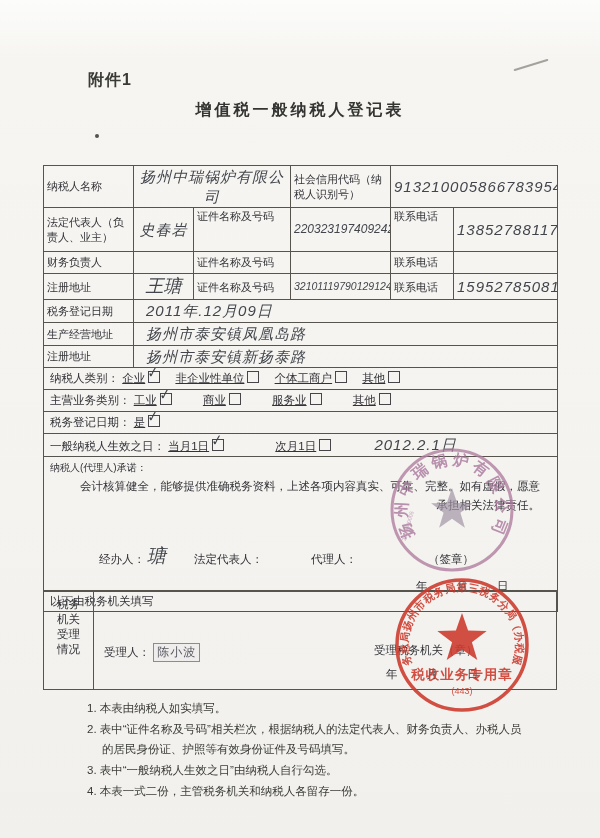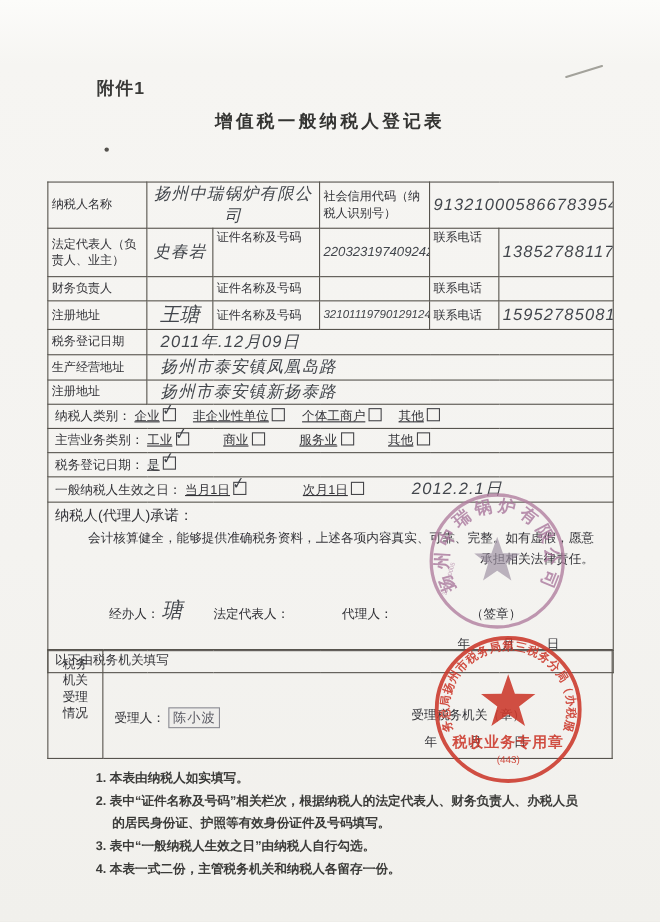--- a/index.html
+++ b/index.html
@@ -42,21 +42,21 @@
   #v-label{width:47px;text-align:center;line-height:15px;padding-top:6px;vertical-align:top;}
   #recv-cell{position:relative;}
   #acceptor-line{position:absolute;left:10px;top:52px;}
   .stamp-name{display:inline-block;border:1px solid #8b8b93;padding:0 3px;color:#56565f;
       font-size:12px;letter-spacing:1px;background:rgba(190,190,200,0.08);}
   #authority-label{position:absolute;left:280px;top:52px;}
   #authority-date{position:absolute;left:292px;top:76px;letter-spacing:2px;}
   #notes{left:87px;top:698px;width:442px;font-size:11.5px;color:#3b3b39;line-height:1.8;}
   #notes .note-row{display:flex;}
   #notes-label{flex:0 0 auto;white-space:nowrap;}
-  .note-item{padding-left:15px;text-indent:-15px;font-weight:bold;}
+  .note-item{padding-left:15px;text-indent:-15px;}
   .seal{position:absolute;pointer-events:none;}
   #company-seal{left:386px;top:444px;opacity:0.78;}
   #tax-seal{left:392px;top:575px;opacity:0.88;}
 </style>
 </head>
 <body>
 
 <div id="page">
 
   <div class="abs" id="attachment">附件1</div>
@@ -143,21 +143,21 @@
     <tr style="height:22px">
       <td colspan="6" class="full">
         <span>一般纳税人生效之日：</span>
         <span class="opt" style="margin-right:48px"><span>当月1日</span><span class="cb"><span class="tick">✓</span></span></span>
         <span class="opt" style="margin-right:40px"><span>次月1日</span><span class="cb"></span></span>
         <span class="hw-lg">2012.2.1日</span>
       </td>
     </tr>
     <tr style="height:135px">
       <td colspan="6" id="commit-cell">
-        <div style="font-size:13px">纳税人(代理人)承诺：</div>
+        <div style="font-size:10px">纳税人(代理人)承诺：</div>
         <div id="commit-body">会计核算健全，能够提供准确税务资料，上述各项内容真实、可靠、完整。如有虚假，愿意承担相关法律责任。</div>
         <div class="sigline">
           <span style="position:absolute;left:55px">经办人：</span>
           <span class="hw sig-name" style="position:absolute;left:103px;top:-8px">瑭</span>
           <span style="position:absolute;left:150px">法定代表人：</span>
           <span style="position:absolute;left:267px">代理人：</span>
           <span style="position:absolute;left:384px">（签章）</span>
         </div>
         <div id="commit-date">年　　月　　日</div>
       </td>

